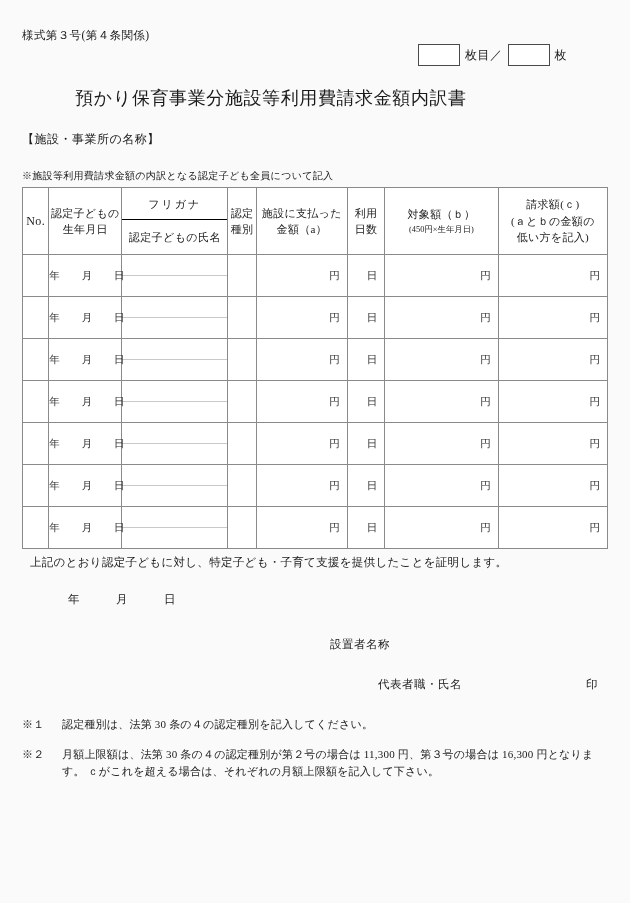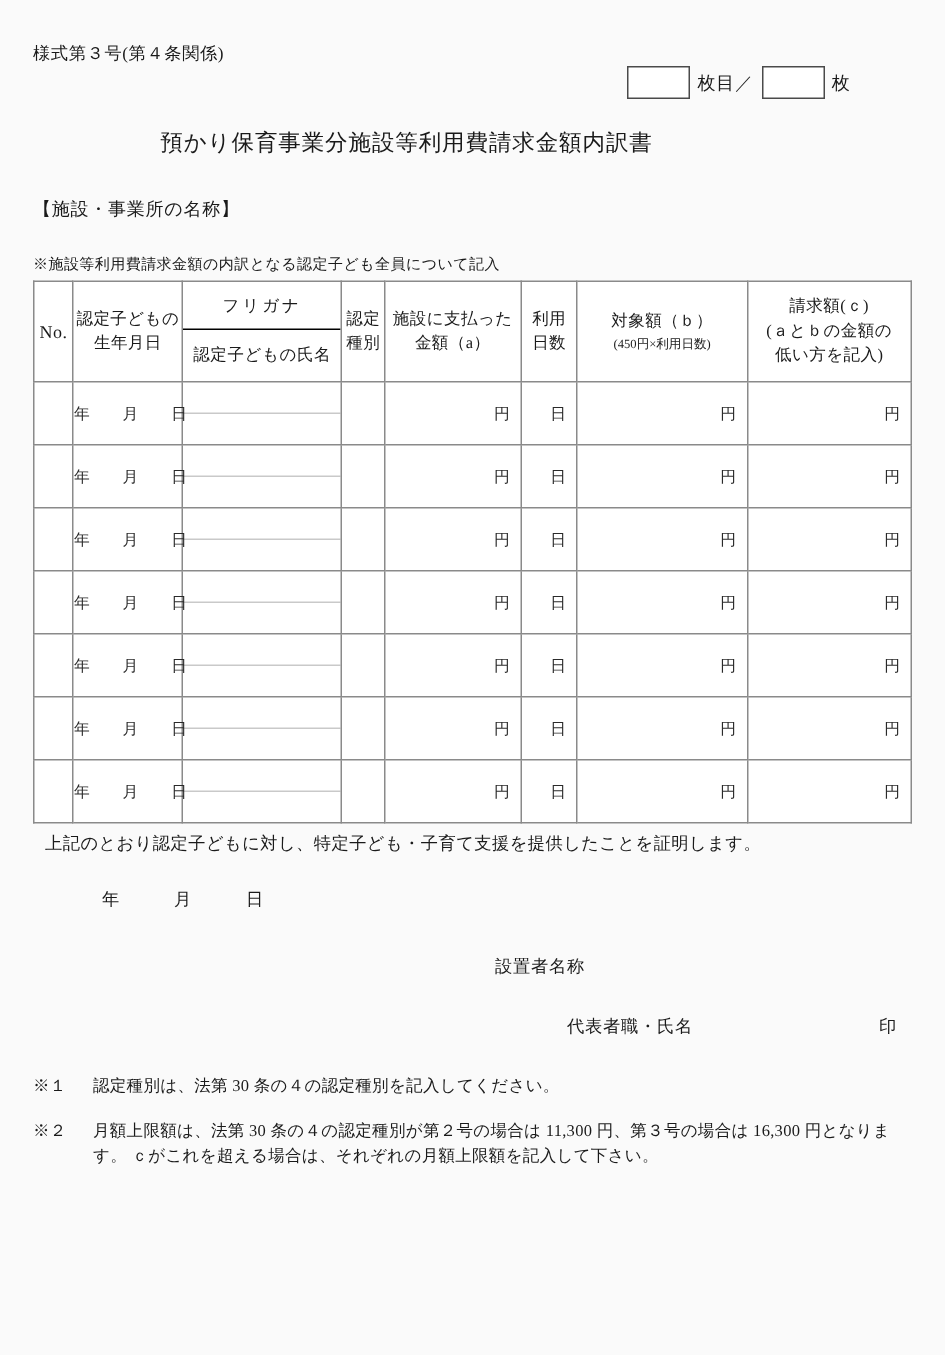--- a/index.html
+++ b/index.html
@@ -51,21 +51,21 @@
     padding: 0 5px;
     letter-spacing: 0.5px;
   }
 
   .doc-title {
     position: absolute;
     left: 0;
     top: 86px;
     width: 542px;
     text-align: center;
-    font-size: 15px;
+    font-size: 18px;
     letter-spacing: 0.6px;
   }
   .doc-subtitle {
     position: absolute;
     left: 0;
     top: 107px;
     width: 630px;
     text-align: center;
     font-size: 12.5px;
     letter-spacing: 0.6px;
@@ -307,21 +307,21 @@
           <td>
             <span class="hd-stack">施設に支払った</span>
             <span class="hd-stack">金額（a）</span>
           </td>
           <td>
             <span class="hd-stack">利用</span>
             <span class="hd-stack">日数</span>
           </td>
           <td>
             <span class="hd-stack">対象額（ｂ）</span>
-            <span class="hd-sub">(450円×利用日数)</span>
+            <span class="hd-sub">(450円×生年月日)</span>
           </td>
           <td>
             <span class="hd-stack">請求額(ｃ)</span>
             <span class="hd-stack">(ａとｂの金額の</span>
             <span class="hd-stack">低い方を記入)</span>
           </td>
         </tr>
       </thead>
       <tbody id="table-body">
           <tr>

